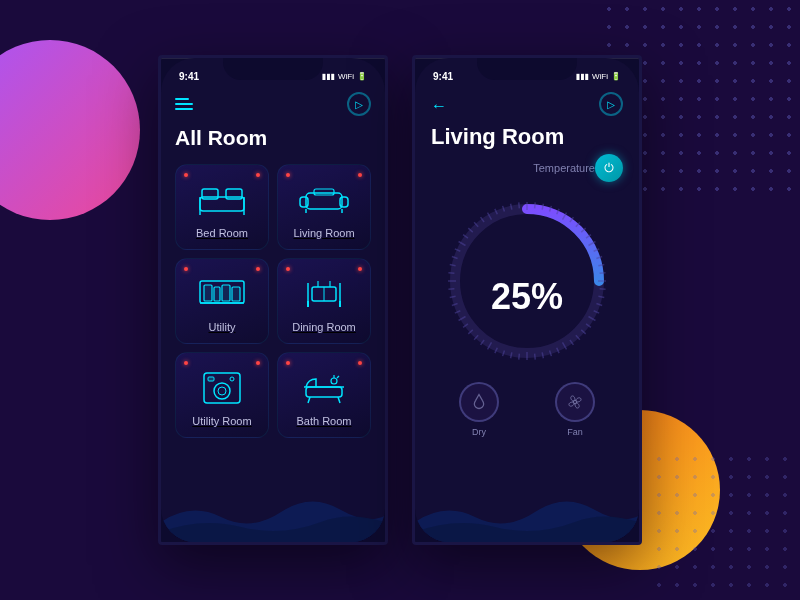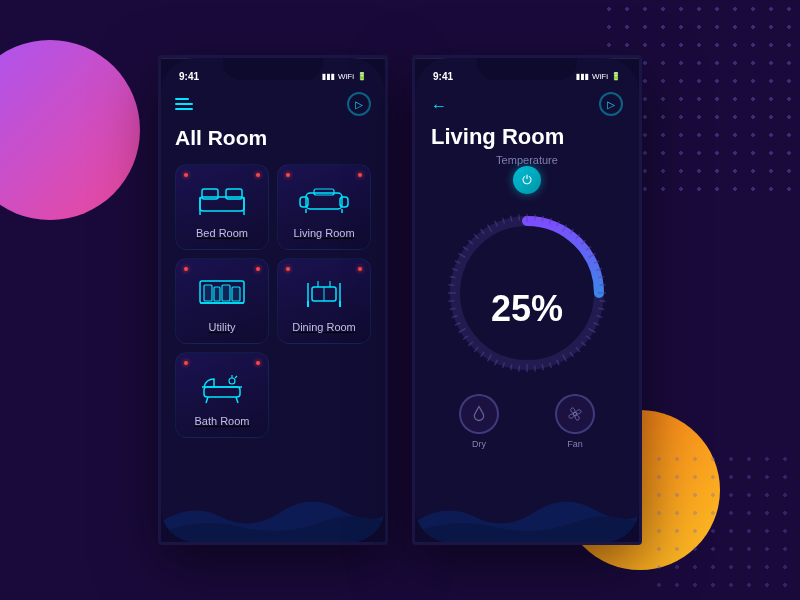--- a/index.html
+++ b/index.html
@@ -233,24 +233,23 @@
       cursor: pointer;
     }
     .room2-title {
       font-size: 22px;
       font-weight: bold;
       color: #fff;
       margin-bottom: 4px;
     }
     .temp-row {
       display: flex;
-      justify-content: center;
+      justify-content: flex-end;
       align-items: center;
       margin-bottom: 10px;
-      flex-direction: column;
     }
     .temp-label {
       font-size: 11px;
       color: #8080b0;
     }
     .power-btn {
       width: 28px;
       height: 28px;
       border-radius: 50%;
       background: linear-gradient(135deg, #00bcd4, #0097a7);
@@ -418,20 +417,32 @@
                 <line x1="42" y1="10" x2="42" y2="28" stroke="#00e5ff" stroke-width="1.5"></line>
                 <line x1="42" y1="28" x2="42" y2="34" stroke="#00e5ff" stroke-width="2"></line>
                 <line x1="26" y1="14" x2="26" y2="28" stroke="#00e5ff" stroke-width="1"></line>
                 <line x1="20" y1="8" x2="20" y2="14" stroke="#00e5ff" stroke-width="1.2"></line>
                 <line x1="32" y1="8" x2="32" y2="14" stroke="#00e5ff" stroke-width="1.2"></line>
               </svg>
             </div>
             <span class="room-name">Dining Room</span>
           </div>
 
+          <div class="room-card">
+            <div class="room-icon">
+              <svg viewBox="0 0 52 38" fill="none" xmlns="http://www.w3.org/2000/svg">
+                <rect x="8" y="6" width="36" height="30" rx="3" stroke="#00e5ff" stroke-width="1.5" fill="none"></rect>
+                <circle cx="26" cy="24" r="8" stroke="#00e5ff" stroke-width="1.5" fill="none"></circle>
+                <circle cx="26" cy="24" r="4" stroke="#00e5ff" stroke-width="1" fill="none"></circle>
+                <rect x="12" y="10" width="6" height="4" rx="1" stroke="#00e5ff" stroke-width="1" fill="rgba(0,229,255,0.2)"></rect>
+                <circle cx="36" cy="12" r="2" stroke="#00e5ff" stroke-width="1" fill="none"></circle>
+              </svg>
+            </div>
+            <span class="room-name">Utility Room</span>
+          </div>
 
           <div class="room-card">
             <div class="room-icon">
               <svg viewBox="0 0 52 38" fill="none" xmlns="http://www.w3.org/2000/svg">
                 <path d="M8 20 Q10 12 18 12 L18 20" stroke="#00e5ff" stroke-width="1.5" fill="none"></path>
                 <rect x="8" y="20" width="36" height="10" rx="3" stroke="#00e5ff" stroke-width="1.5" fill="none"></rect>
                 <line x1="12" y1="30" x2="10" y2="36" stroke="#00e5ff" stroke-width="1.5"></line>
                 <line x1="40" y1="30" x2="42" y2="36" stroke="#00e5ff" stroke-width="1.5"></line>
                 <path d="M6 20 L46 20" stroke="#00e5ff" stroke-width="1.5"></path>
                 <circle cx="36" cy="14" r="3" stroke="#00e5ff" stroke-width="1.2" fill="none"></circle>

